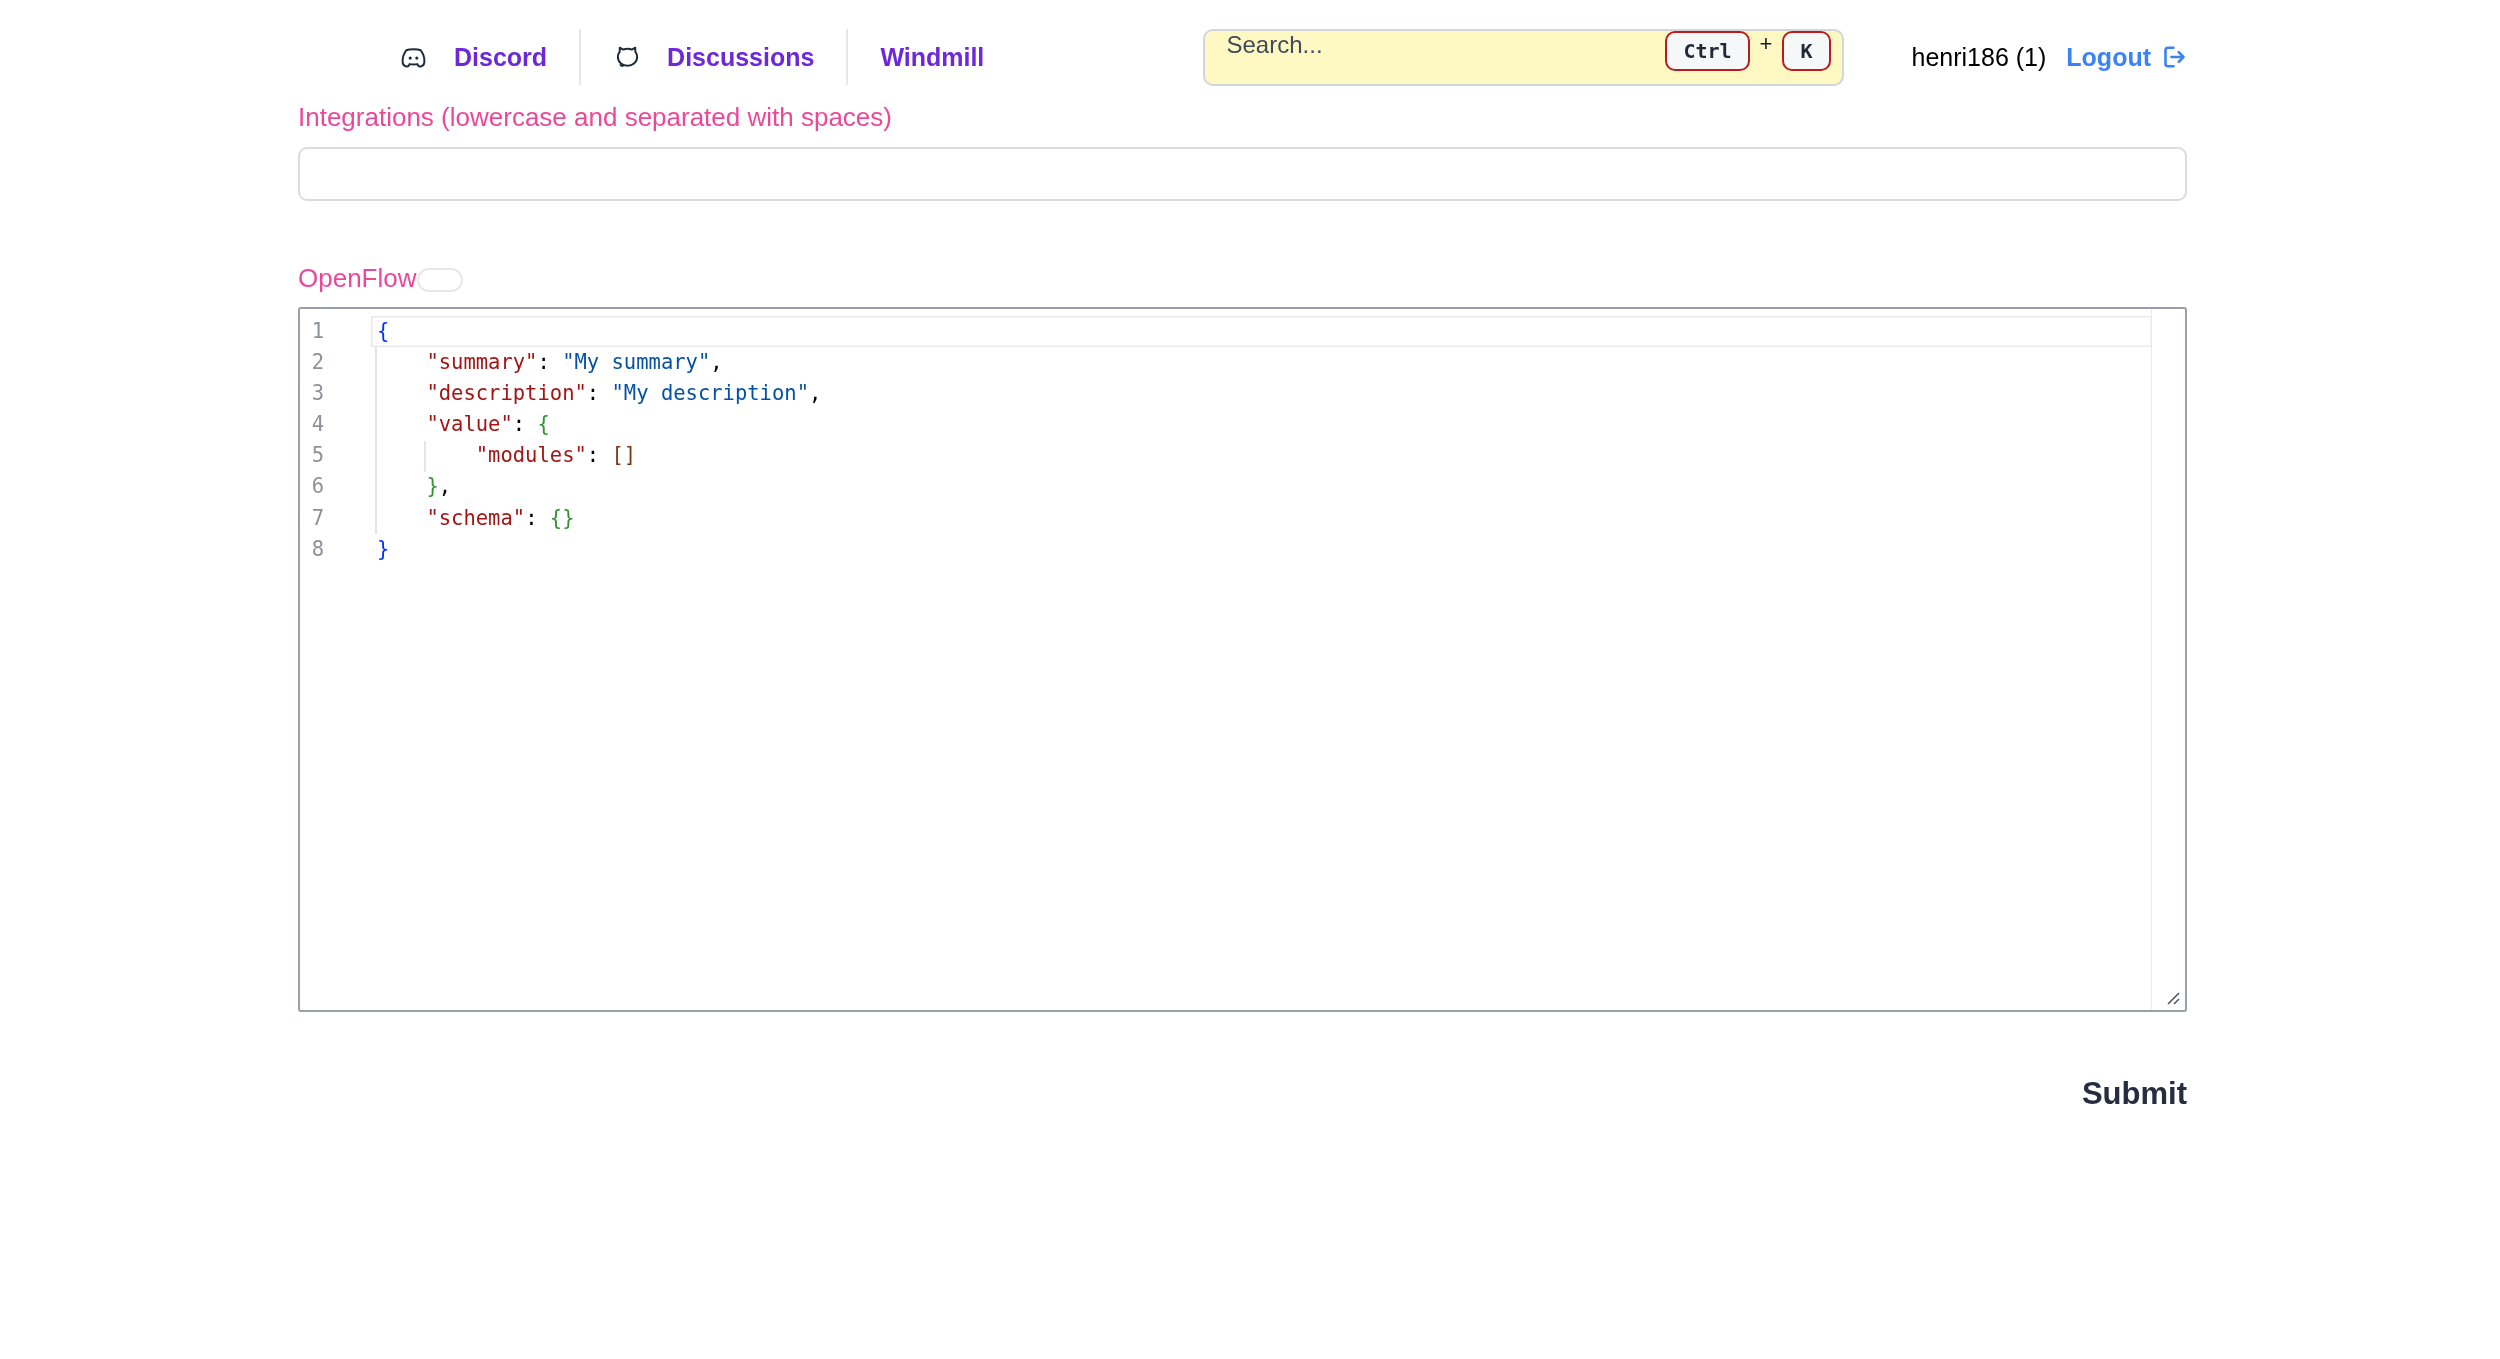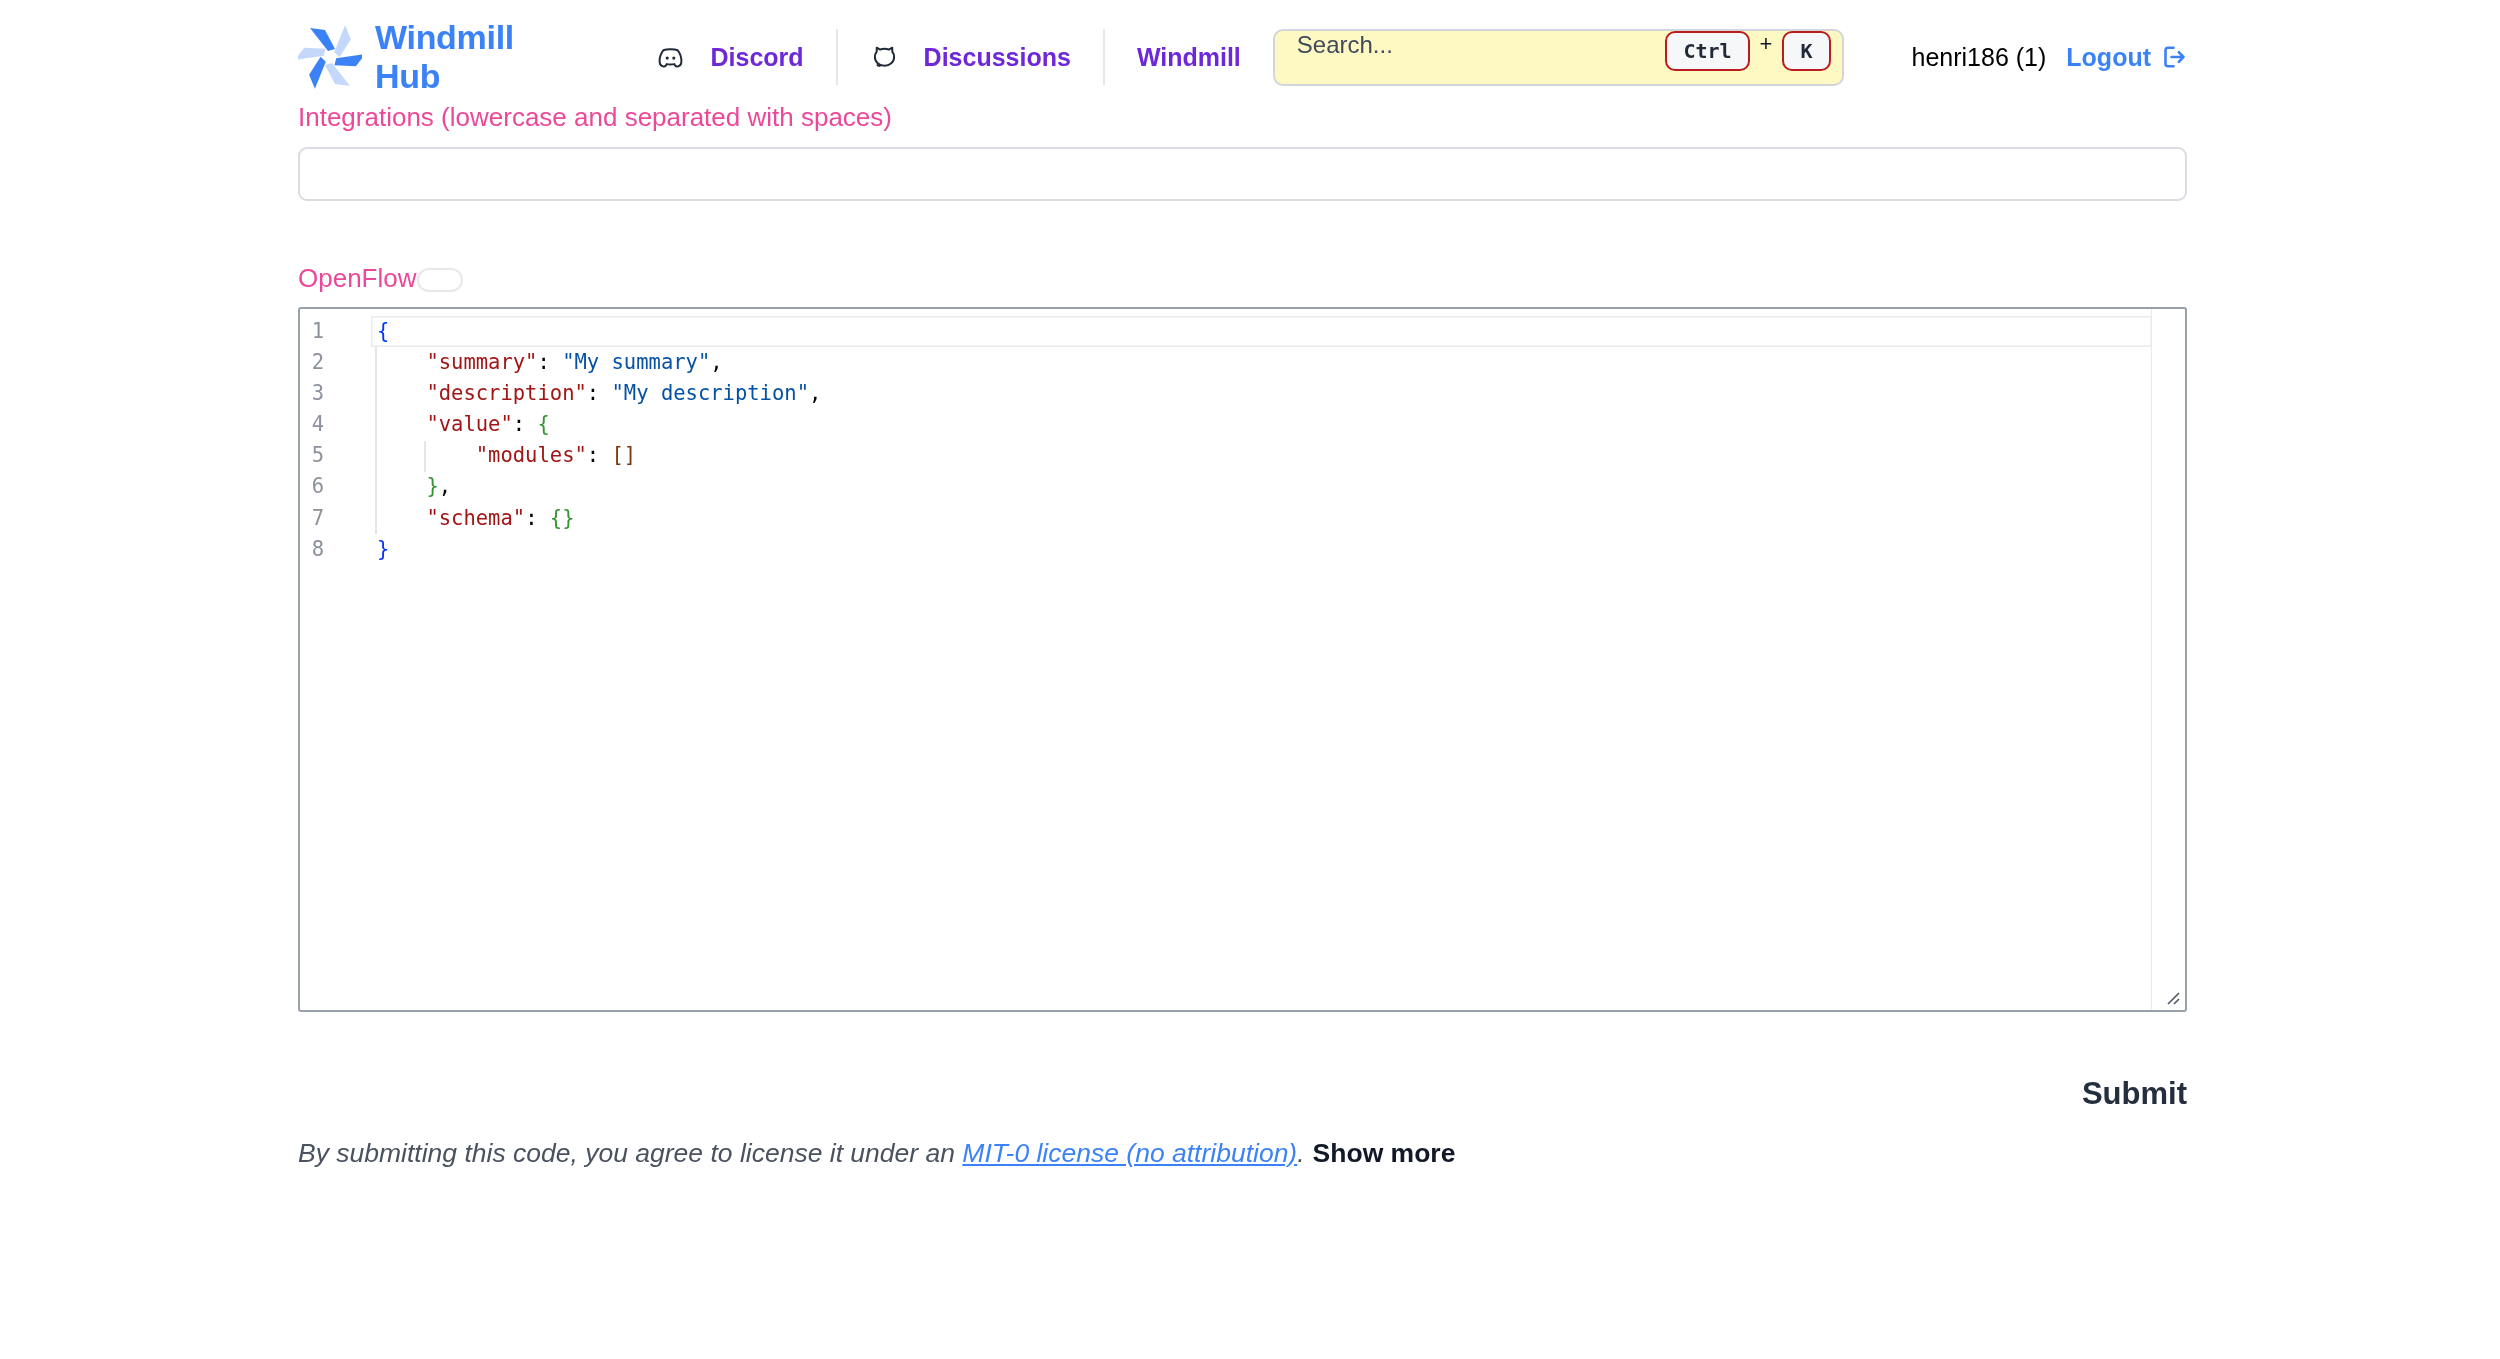--- a/index.html
+++ b/index.html
@@ -81,51 +81,20 @@
   svg { display:block; }
 </style>
 </head>
 <body>
 
 <div class="container">
 
   
   <div class="header">
 
-    <a class="logo">
-      <span>
-        <svg width="64" height="64" viewBox="0 0 64 64">
-          <g>
-            <g fill="#c3d8fb">
-              <g transform="rotate(60 32 32)">
-                  <path d="M30 26 L12 3 L27 5 L37 24 Z"></path>
-                </g>
-              <g transform="rotate(180 32 32)">
-                  <path d="M30 26 L12 3 L27 5 L37 24 Z"></path>
-                </g>
-              <g transform="rotate(300 32 32)">
-                  <path d="M30 26 L12 3 L27 5 L37 24 Z"></path>
-                </g>
-            </g>
-            <g fill="#3b82f6">
-              <g transform="rotate(0 32 32)">
-                  <path d="M30 26 L12 3 L27 5 L37 24 Z"></path>
-                </g>
-              <g transform="rotate(120 32 32)">
-                  <path d="M30 26 L12 3 L27 5 L37 24 Z"></path>
-                </g>
-              <g transform="rotate(240 32 32)">
-                  <path d="M30 26 L12 3 L27 5 L37 24 Z"></path>
-                </g>
-            </g>
-          </g>
-        </svg>
-      </span>
-      <span class="logo-text">Windmill Hub</span>
-    </a>
 
     <div class="nav">
       <a class="nav-item">
         <span>
           <svg width="31" height="27" viewBox="0 0 30 26" fill="none" stroke="#1f2937" stroke-width="1.9" stroke-linejoin="round" stroke-linecap="round">
             <path d="M8 6 C11 4.8 19 4.8 22 6 C24.5 9 25.8 13 25.5 17.5 C25.4 19.3 24 21.2 21.8 21.8 C21 21.9 20 21.5 19.4 20.6 L18.7 19.4 C15.7 20.1 14.3 20.1 11.3 19.4 L10.6 20.6 C10 21.5 9 21.9 8.2 21.8 C6 21.2 4.6 19.3 4.5 17.5 C4.2 13 5.5 9 8 6 Z"></path>
             <circle cx="11.8" cy="13.6" r="1.5" fill="#1f2937" stroke="none"></circle>
             <circle cx="18.2" cy="13.6" r="1.5" fill="#1f2937" stroke="none"></circle>
           </svg>
         </span>
@@ -222,17 +191,14 @@
         <line x1="6" y1="17" x2="17" y2="6"></line>
         <line x1="12" y1="17" x2="17" y2="12"></line>
       </svg>
     </span>
   </div>
 
   <div class="submit-row">
     <button class="submit-btn">Submit</button>
   </div>
 
-  <div class="license">
-    <span class="it">By submitting this code, you agree to license it under an </span><a class="license-link">MIT-0 license (no attribution)</a><span class="it">.</span><span class="show-more">Show more</span>
-  </div>
 
 </div>
 
 </body></html>

